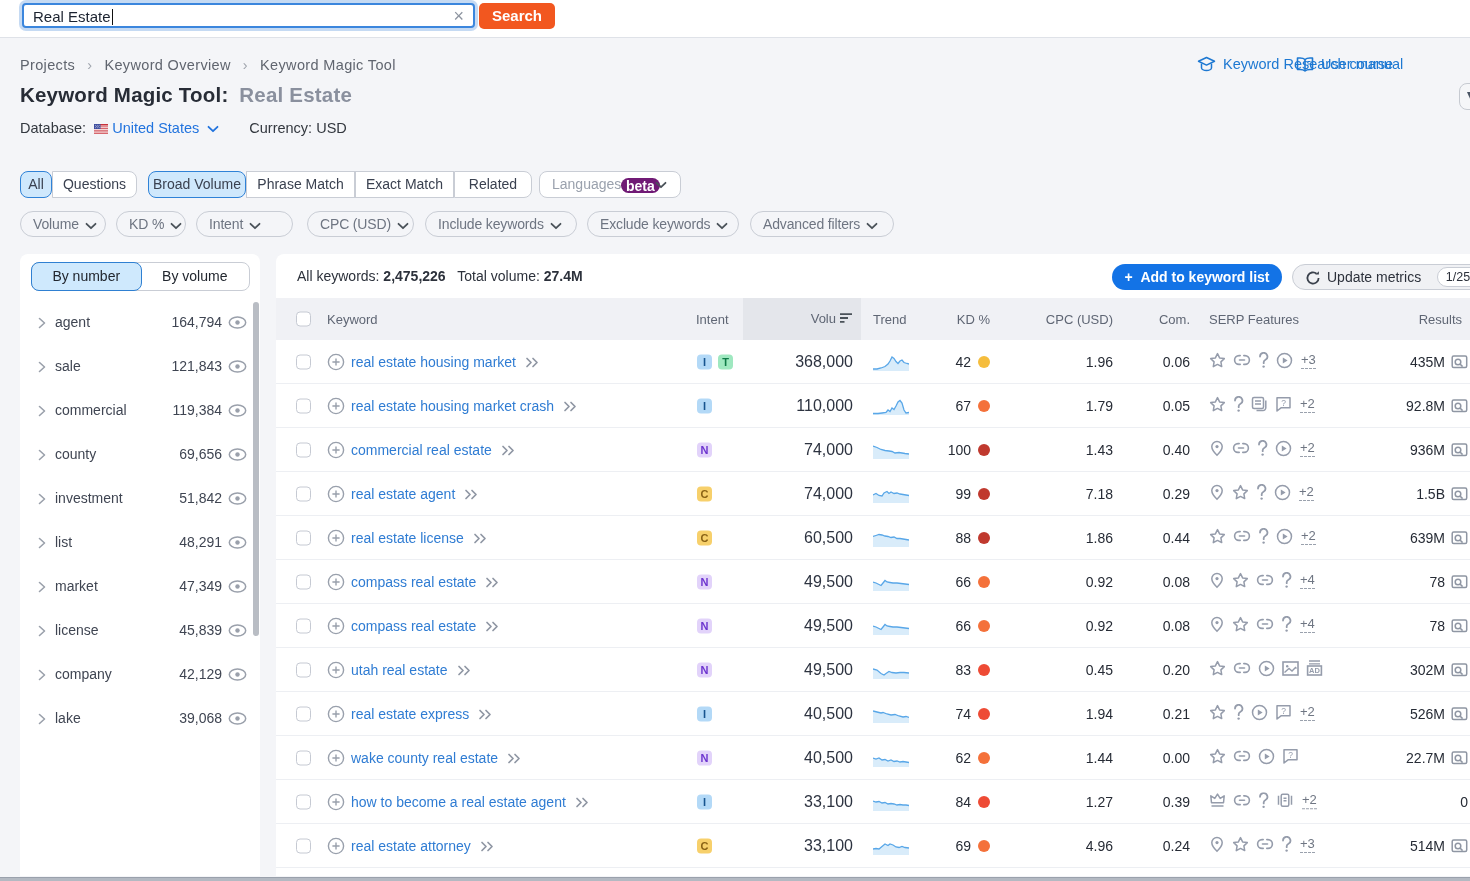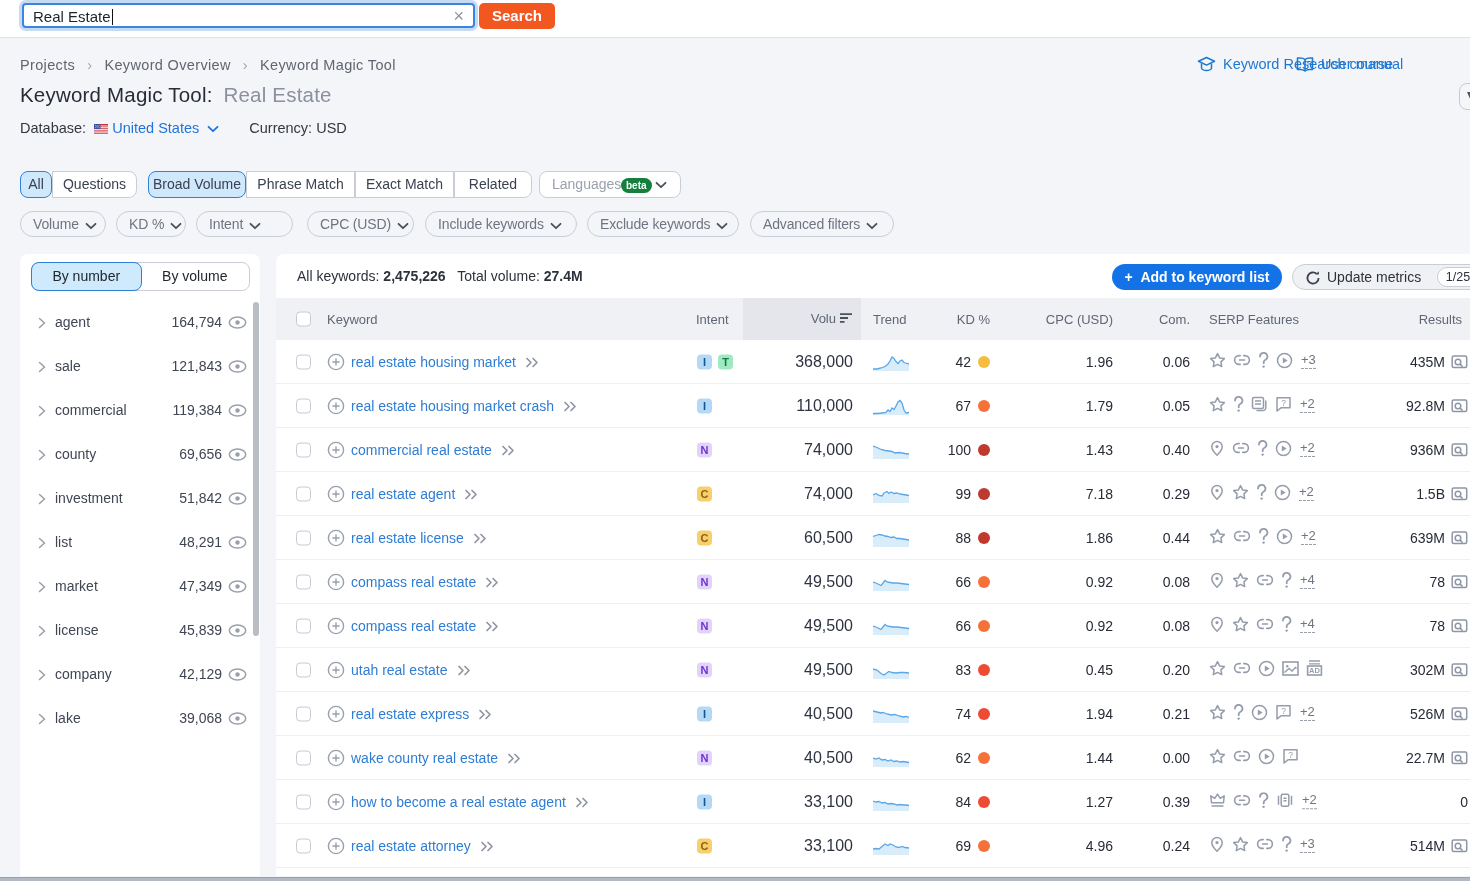--- a/index.html
+++ b/index.html
@@ -8,21 +8,21 @@
 #sinput .txt{position:absolute;left:9px;top:3px;font-size:15px;color:#1c2330}
 #sinput .cur{display:inline-block;width:1.5px;height:16px;background:#111;vertical-align:-3px;margin-left:1px}
 #sinput .x{position:absolute;right:9px;top:1px;color:#8d94a0;font-size:18px}
 #sbtn{position:absolute;left:479px;top:3px;width:76px;height:26px;background:#f2571f;border-radius:5px;color:#fff;font-size:15px;font-weight:bold;text-align:center;line-height:26px}
 #crumbs{position:absolute;left:20px;top:57px;font-size:14.5px;color:#60656f;letter-spacing:.35px}
 #crumbs .sep{color:#a0a5ae;margin:0 12px}
 #toplinks{position:absolute;left:0;top:56px;width:1470px;font-size:14.5px;color:#1d78d2;white-space:nowrap}
 #toplinks .tl1{position:absolute;left:1197px;top:0}
 #toplinks .tl2{position:absolute;left:1296px;top:0}
 #toplinks svg{vertical-align:-3px;margin-right:7px}
-h1{position:absolute;left:20px;top:83px;font-size:20.5px;font-weight:normal;color:#272c36;letter-spacing:.2px}
+h1{position:absolute;left:20px;top:83px;font-size:20.5px;font-weight:bold;color:#272c36;letter-spacing:.2px}
 h1 .gray{color:#8a909e;margin-left:5px}
 #dbrow{position:absolute;left:20px;top:120px;font-size:14.5px;color:#33383f}
 #dbrow .blue{color:#2173de}
 #cutbtn{position:absolute;left:1459px;top:83px;width:40px;height:27px;border:1px solid #c6cad1;background:#f5f6f8;border-radius:8px}
 #cutbtn .g{position:absolute;left:7px;top:8px;width:9px;height:10px;background:#4a5564;clip-path:polygon(0 0,100% 0,50% 100%)}
 .fcell{position:absolute;top:0;height:27px;line-height:25px;border:1px solid #c9cdd5;background:#fff;color:#3a4150;text-align:center;font-size:14px}
 .fcell.on{background:#cfe8fc;border-color:#2f82d7;z-index:2;border-radius:8px}.rr{border-radius:0 8px 8px 0}
 .pill2{position:absolute;top:0;height:26px;border:1px solid #c9cdd5;border-radius:13px;color:#6e7582;font-size:14px;line-height:24px;letter-spacing:-.15px;padding-left:12px}
 .pill2 .tx{display:inline}
 .pill2 svg{display:inline-block;vertical-align:-1px;margin-left:6px}
@@ -68,21 +68,21 @@
 .bi{background:#b3d9f7;color:#17548f}
 .bt{background:#9fe8c0;color:#0e7a46}
 .bn{background:#e2d3fa;color:#6d35cf}
 .bc{background:#f7d06b;color:#8a6215}
 .dot{display:inline-block;width:12px;height:12px;border-radius:50%;margin-left:7px;vertical-align:-1px}
 .dy{background:#f5bd3d}.do{background:#f4713a}.dr{background:#ee4b35}.dd{background:#c0392e}
 .serp-ic{display:inline-flex;align-items:center;gap:7px;color:#959cab}
 .plus{font-size:13px;color:#6f7683;border-bottom:1px dashed #9aa1ad;padding-bottom:1px;margin-left:1px}
 #hscroll{position:absolute;left:0;top:877px;width:1470px;height:4px;background:#b3b9c2;border-top:1px solid #9aa1ac}
 
-.beta{display:inline-block;background:#15803d;color:#fff;font-size:10px;font-weight:bold;border-radius:8px;padding:2.5px 5px;line-height:10px}
+.beta{display:inline-block;background:#701a75;color:#fff;font-size:14px;font-weight:bold;border-radius:8px;padding:2.5px 5px;line-height:10px}
 </style></head>
 <body>
 <div id="topbar">
   <div id="sinput">
       <span class="txt">Real Estate<span class="cur"></span></span>
       <span class="x">×</span>
     </div>
   <div id="sbtn">Search</div>
 </div>
 <div id="crumbs">Projects<span class="sep">›</span>Keyword Overview<span class="sep">›</span>Keyword Magic Tool</div>

